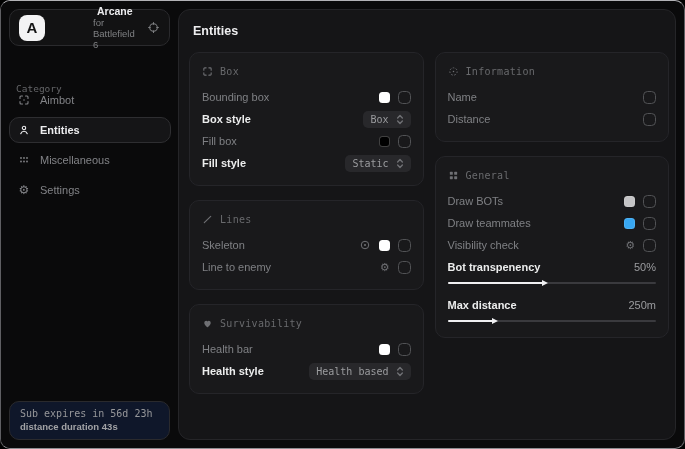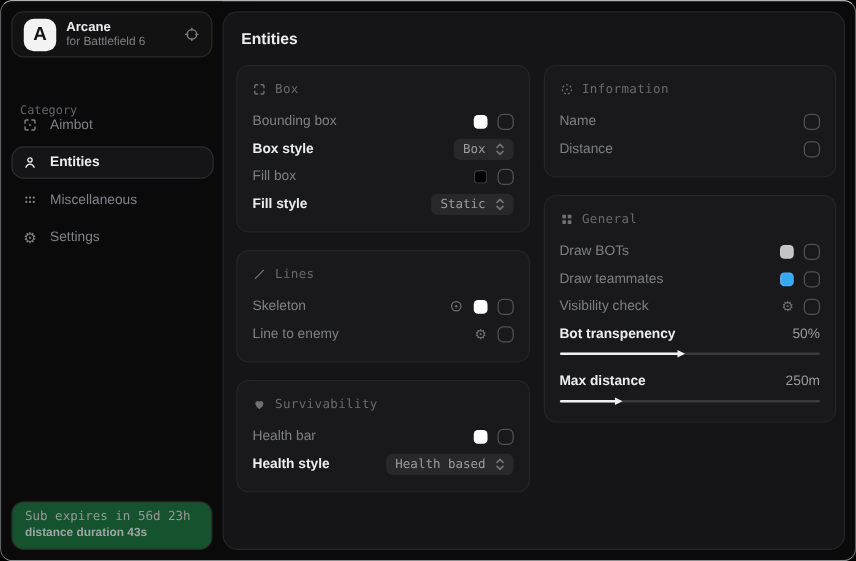--- a/index.html
+++ b/index.html
@@ -14,39 +14,39 @@
   .brand-card {
     position:absolute; left:8px; top:8px; width:161px; height:37px;
     display:flex; align-items:center; gap:8px; padding:0 9px;
     background:#121213; border:1px solid #2a2a2d; border-radius:10px;
   }
   .logo {
     width:26px; height:26px; border-radius:8px; background:#f3f3f4; color:#141414;
     font-weight:bold; font-size:15px; display:flex; align-items:center; justify-content:center;
     flex:0 0 auto;
   }
-  .brand-name { font-size:10.5px; font-weight:700; color:#ececee; line-height:12px; }
-  .brand-sub { font-size:9.5px; color:#7f8083; line-height:11px; }
+  .brand-name { font-size:10.5px; font-weight:700; color:#ececee; line-height:12px;margin-left:44px; }
+  .brand-sub { font-size:9.5px; color:#7f8083; line-height:11px;margin-left:40px; }
   .brand-icon { margin-left:auto; color:#7f8083; display:flex; }
   .category {
     position:absolute; top:56px; left:15px;
     font-family:"DejaVu Sans Mono",monospace; font-size:9.5px; color:#646568;margin-top:26px;
   }
   .nav { position:absolute; top:86px; left:8px; right:7px; }
   .nav-item {
     display:flex; align-items:center; gap:9px; height:26px; padding:0 7px;
     border:1px solid transparent; border-radius:10px; color:#828387; font-size:11px;
     margin-bottom:4px; cursor:default;
   }
   .nav-item.active { background:#151517; border-color:#2e2e31; color:#ededef; font-weight:600; }
   .nav-icon { width:14px; display:flex; justify-content:center; align-items:center; }
   .gear-glyph { font-size:12px; line-height:1; font-family:"DejaVu Sans",sans-serif; }
   .footer-card {
     position:absolute; left:8px; right:8px; bottom:8px;
-    background:#14532d; border:1px solid #2a2a2d; border-radius:10px; padding:6px 10px 7px;
+    background:#0f172a; border:1px solid #2a2a2d; border-radius:10px; padding:6px 10px 7px;
   }
   .footer-line1 { font-family:"DejaVu Sans Mono",monospace; font-size:10px; color:#96979a; }
   .footer-line2 { font-size:9.5px; font-weight:700; color:#a2a3a6; margin-top:2px; }
   
   .panel {
     position:absolute; left:177px; top:8px; right:8px; bottom:8px;
     background:#151517; border:1px solid #252528; border-radius:12px;
     padding:12px 6px 0 10px;
   }
   .page-title { font-size:12.5px; font-weight:700; color:#ededef; margin:2px 0 14px 4px; }

